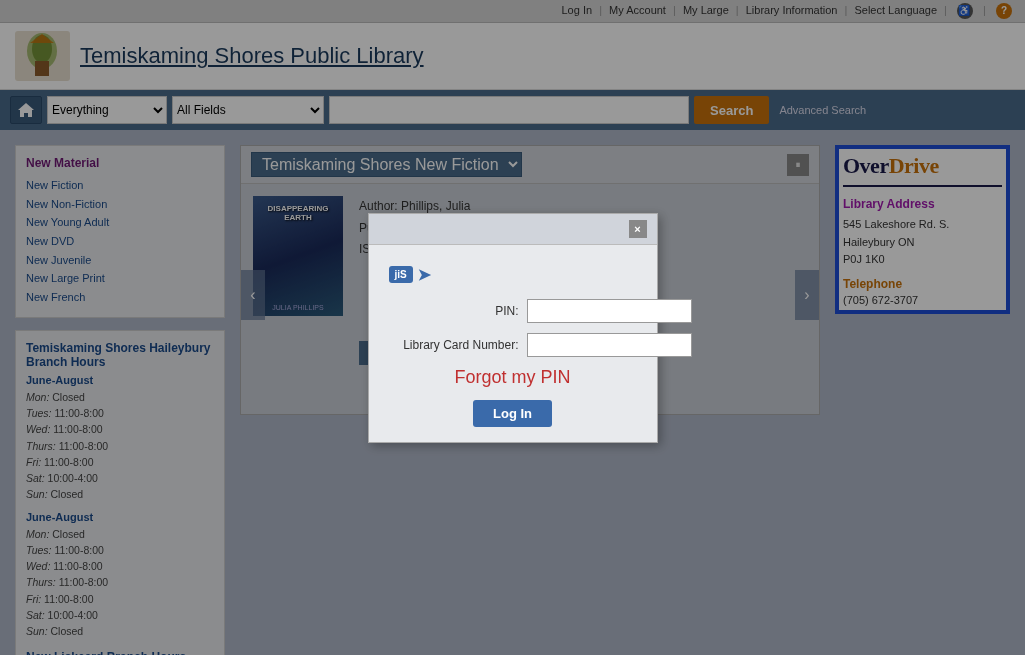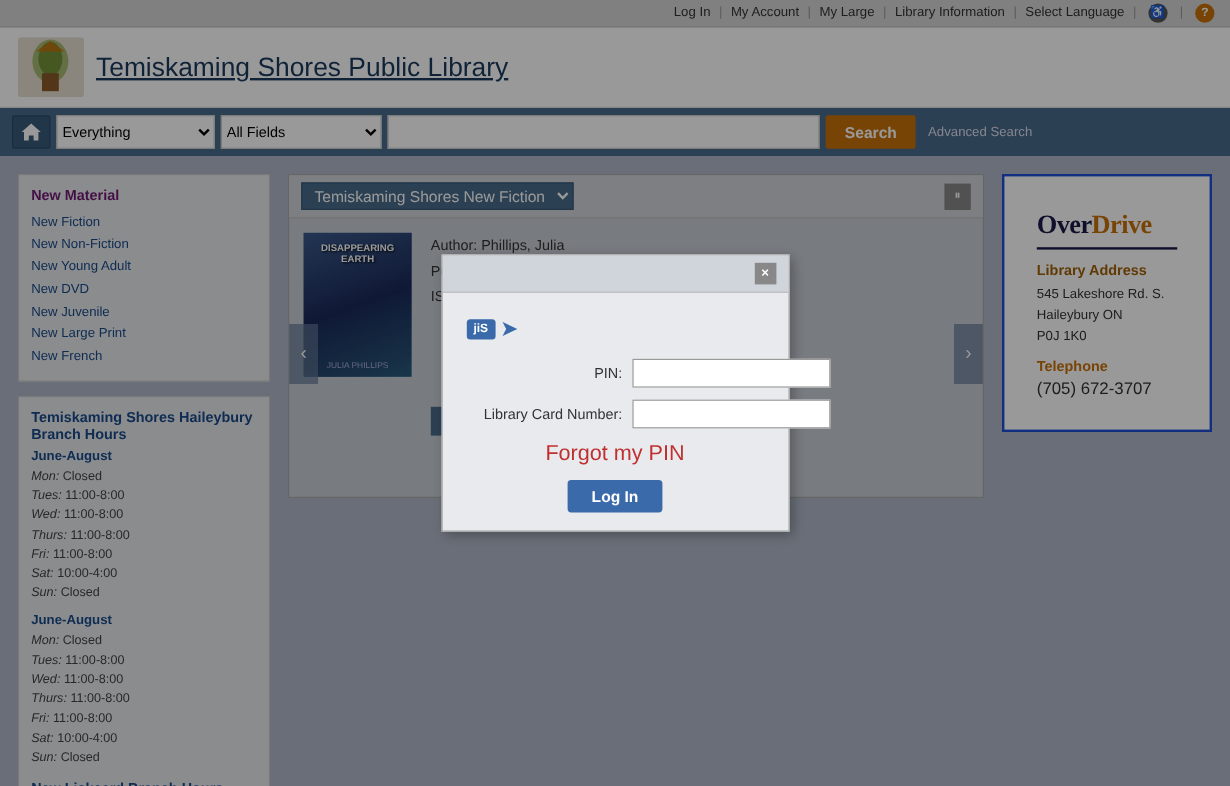--- a/index.html
+++ b/index.html
@@ -63,22 +63,22 @@
       justify-content: center;
       border-radius: 2px;
     }
     .search-select {
       height: 28px;
       border: 1px solid #ccc;
       font-size: 12px;
       background: white;
       cursor: pointer;
     }
-    .search-select-1 { width: 132px; }
-    .search-select-2 { width: 134px; }
+    .search-select-1 { width: 120px; }
+    .search-select-2 { width: 152px; }
     .search-input {
       height: 28px;
       border: 1px solid #ccc;
       padding: 0 6px;
       font-size: 12px;
       flex: 1;
       max-width: 360px;
     }
     .search-btn {
       background: #c8720a;
@@ -174,21 +174,21 @@
       display: flex;
       align-items: center;
       justify-content: space-between;
       border-bottom: 1px solid #bbb;
     }
     .carousel-select {
       background: #4a6b8a;
       color: white;
       border: 1px solid #3a5a7a;
       padding: 2px 6px;
-      font-size: 13px;
+      font-size: 16px;
       cursor: pointer;
     }
     .carousel-pause {
       background: #888;
       border: none;
       color: white;
       width: 22px;
       height: 22px;
       cursor: pointer;
       font-size: 10px;
@@ -244,53 +244,53 @@
     }
 
     
     .right-sidebar {
       width: 175px;
       flex-shrink: 0;
       margin-left: 15px;
     }
     .overdrive-box {
       background: white;
-      border: 2px solid #1d4ed8;
-      padding: 27px;
+      border: 4px solid #1d4ed8;
+      padding: 4px;
     }
     .overdrive-logo {
       font-size: 22px;
       font-weight: bold;
       color: #1a1a4a;
       letter-spacing: -0.5px;
       border-bottom: 2px solid #1a1a4a;
       padding-bottom: 6px;
       margin-bottom: 10px;
       font-family: Georgia, serif;
     }
     .overdrive-logo span { color: #c8720a; }
     .library-address-title {
-      color: #a16207;
+      color: #a21caf;
       font-size: 12px;
       font-weight: bold;
       margin-bottom: 5px;
     }
     .address-text {
       font-size: 11px;
       color: #333;
       line-height: 1.6;
       margin-bottom: 8px;
     }
     .telephone-title {
       color: #c8720a;
       font-size: 12px;
       font-weight: bold;
       margin-bottom: 3px;
     }
-    .phone-text { font-size: 14px; color: #333; }
+    .phone-text { font-size: 11px; color: #333; }
 
     
     .modal-overlay {
       position: fixed;
       top: 0; left: 0; right: 0; bottom: 0;
       background: rgba(0,0,0,0.4);
       display: flex;
       align-items: center;
       justify-content: center;
       z-index: 1000;

